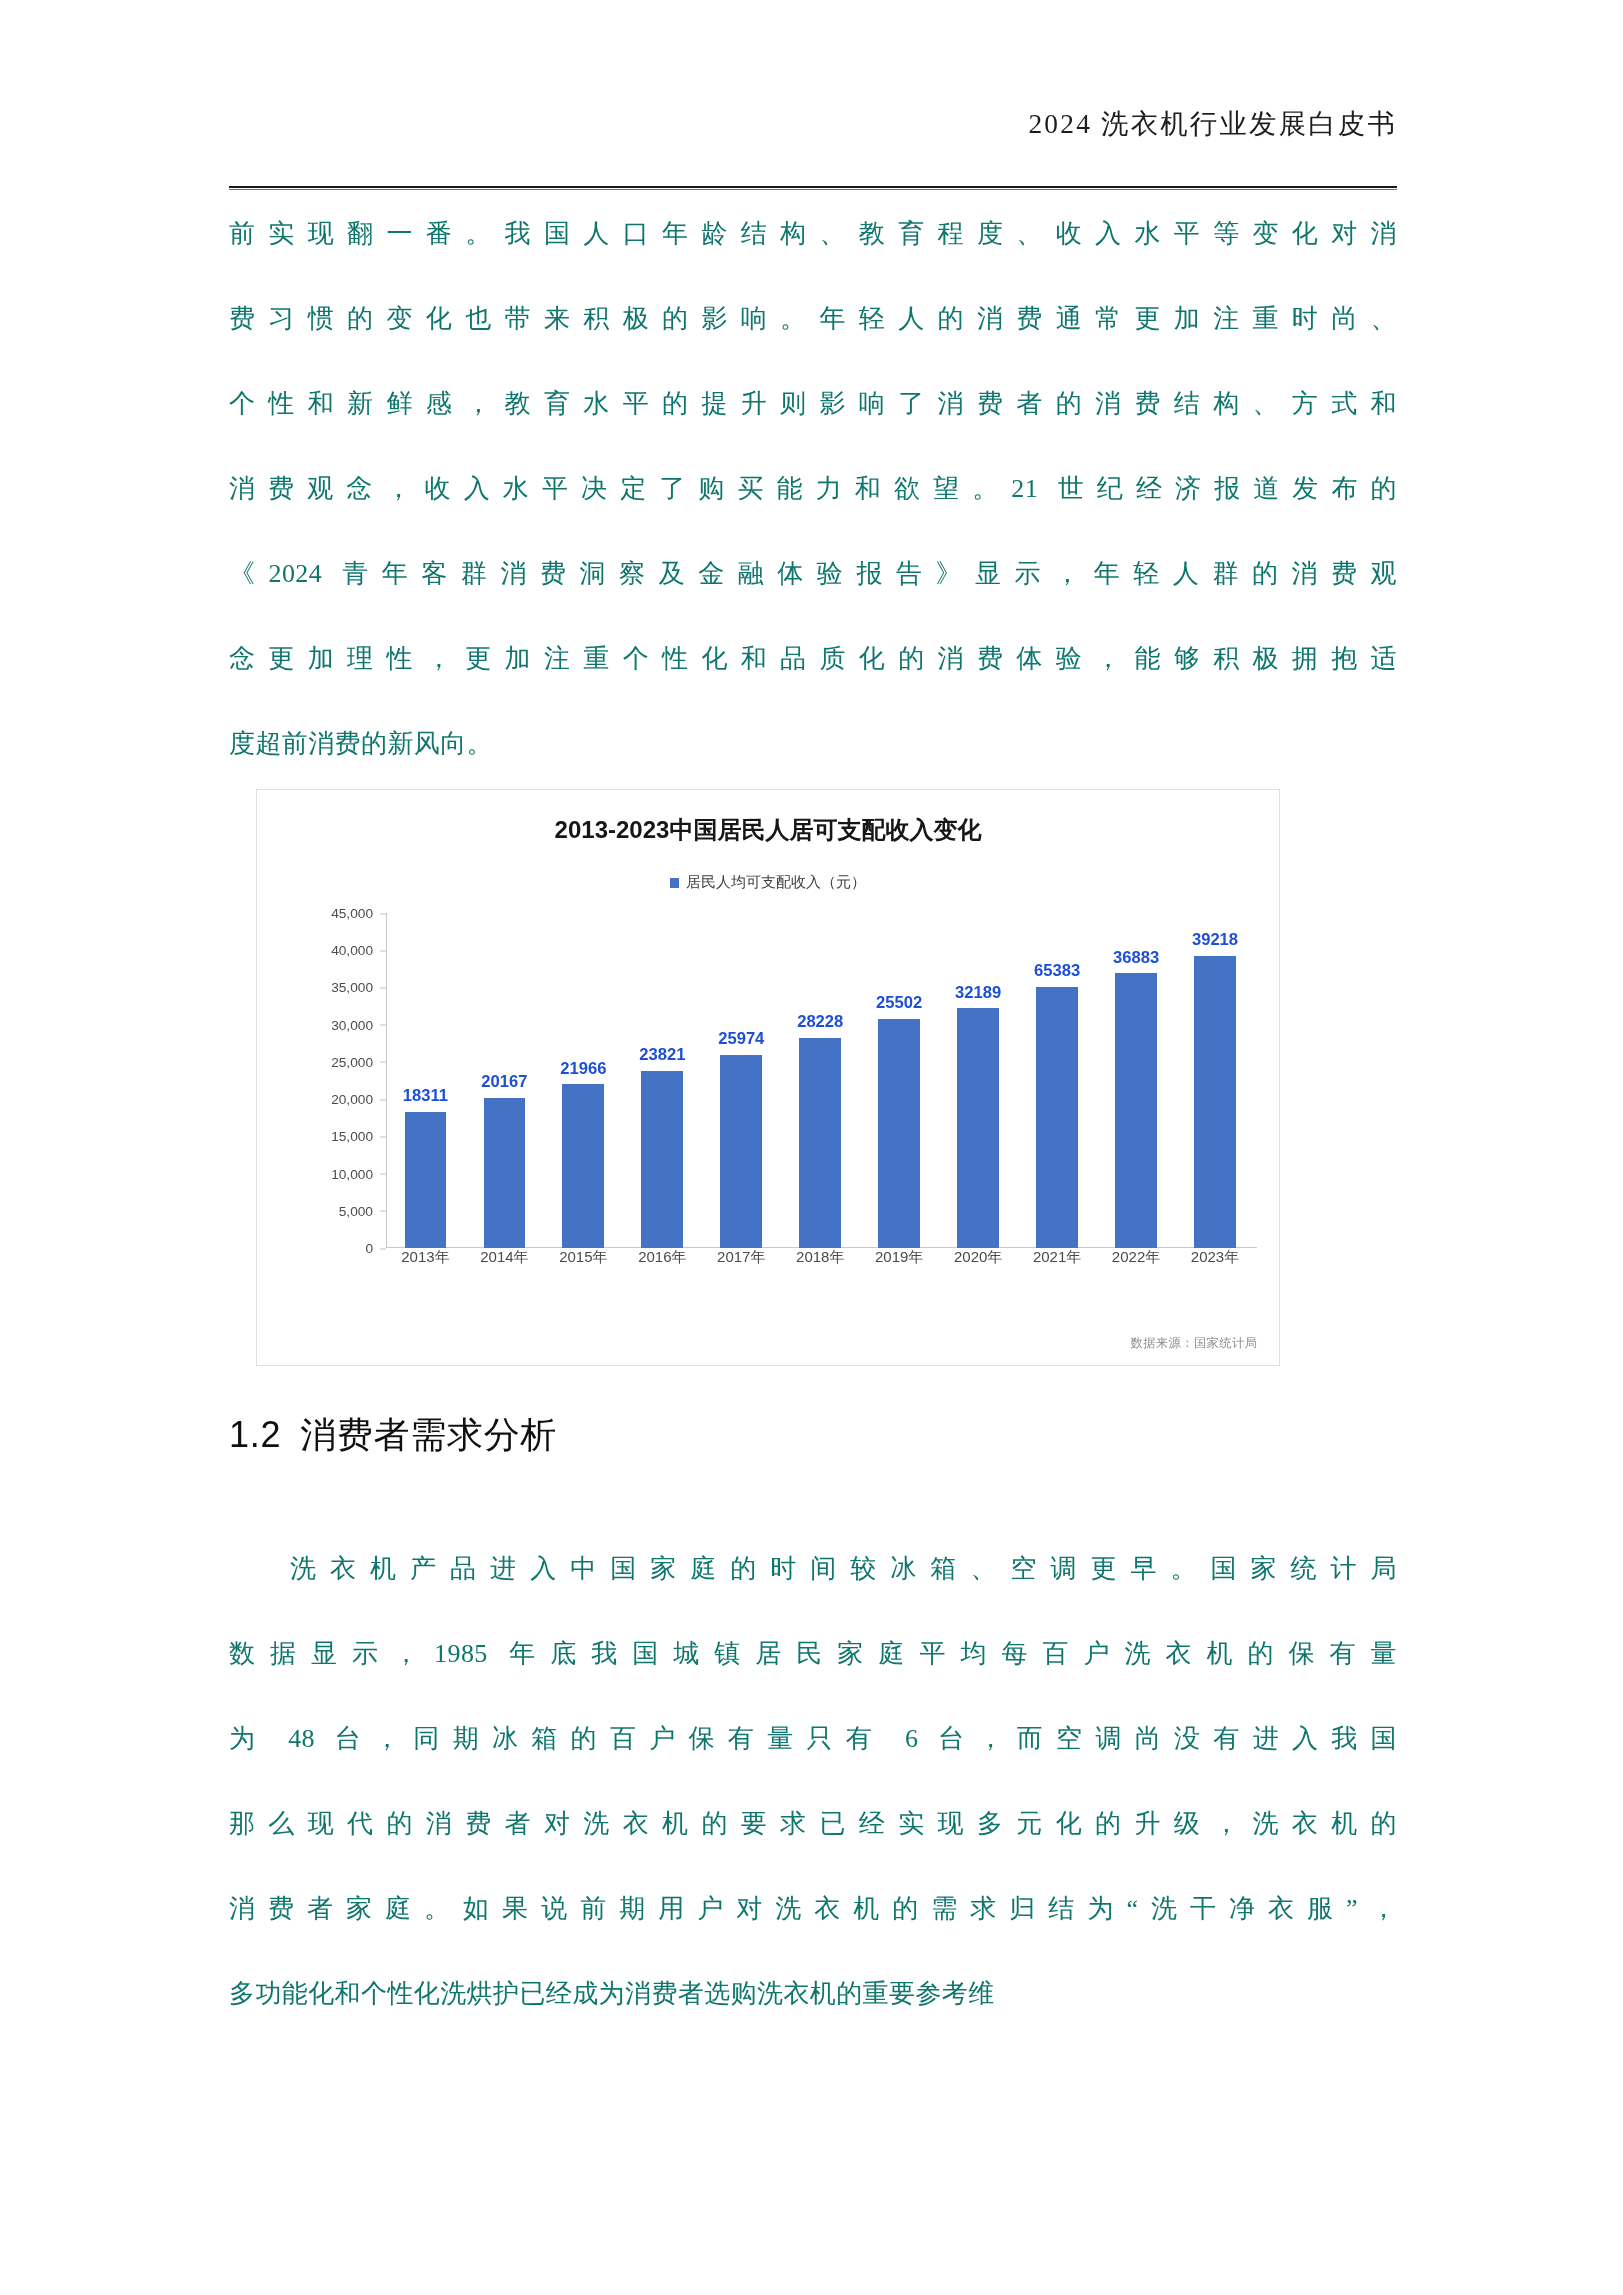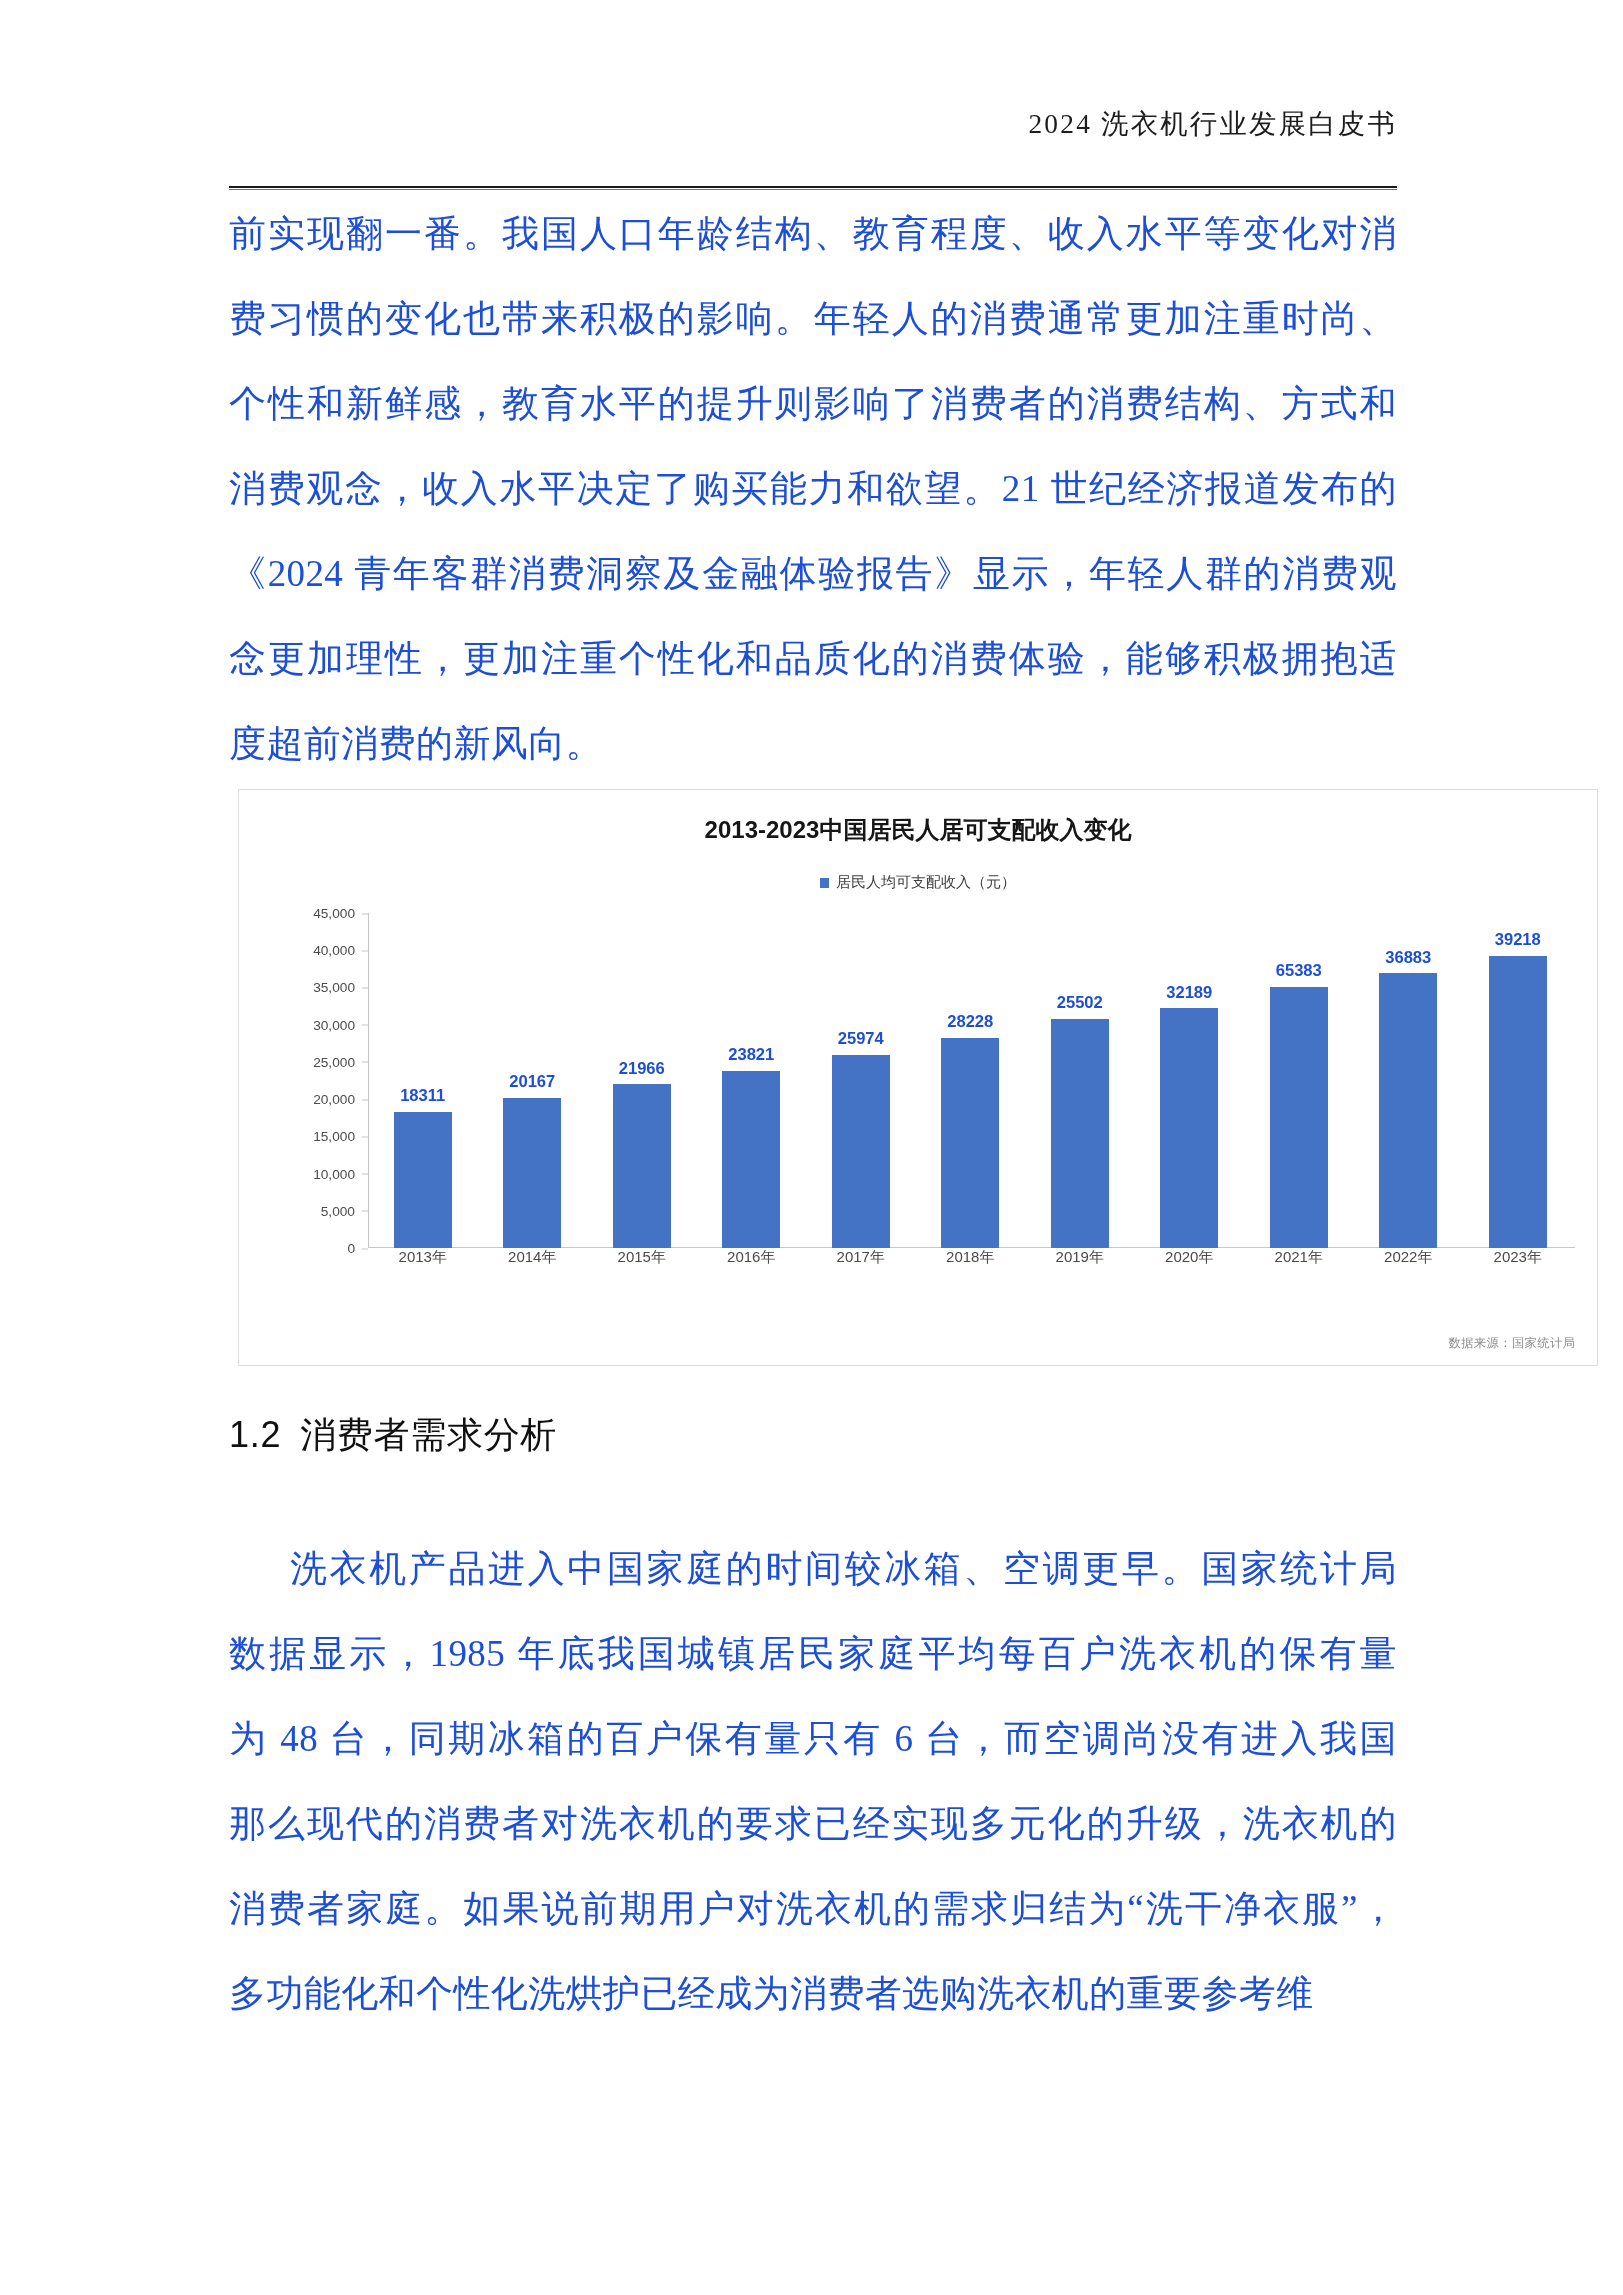--- a/index.html
+++ b/index.html
@@ -57,44 +57,44 @@
   }
 
   
   .body-block {
     position: absolute;
     left: 229px;
     width: 1168px;
   }
   .para-line {
     font-family: "Liberation Serif", "DejaVu Serif", serif;
-    font-size: 37px;
+    font-size: 26px;
     line-height: 85px;
-    color: #1d4ed8;
+    color: #0f766e;
     letter-spacing: 0.4px;
     white-space: nowrap;
     display: block;
     text-align: justify;
   }
   .para-line.justify {
     text-align: justify;
     text-align-last: justify;
     white-space: normal;
   }
   .para-line.last {
     text-align-last: left;
   }
   .indent-2 { text-indent: 61px; }
 
   
   .figure {
     position: absolute;
-    left: 238px;
+    left: 256px;
     top: 789px;
-    width: 1360px;
+    width: 1024px;
     height: 577px;
     background: #ffffff;
     border: 1.4px solid #dedede;
     box-sizing: border-box;
   }
   .chart-title {
     position: absolute;
     left: 0;
     top: 24px;
     width: 100%;

